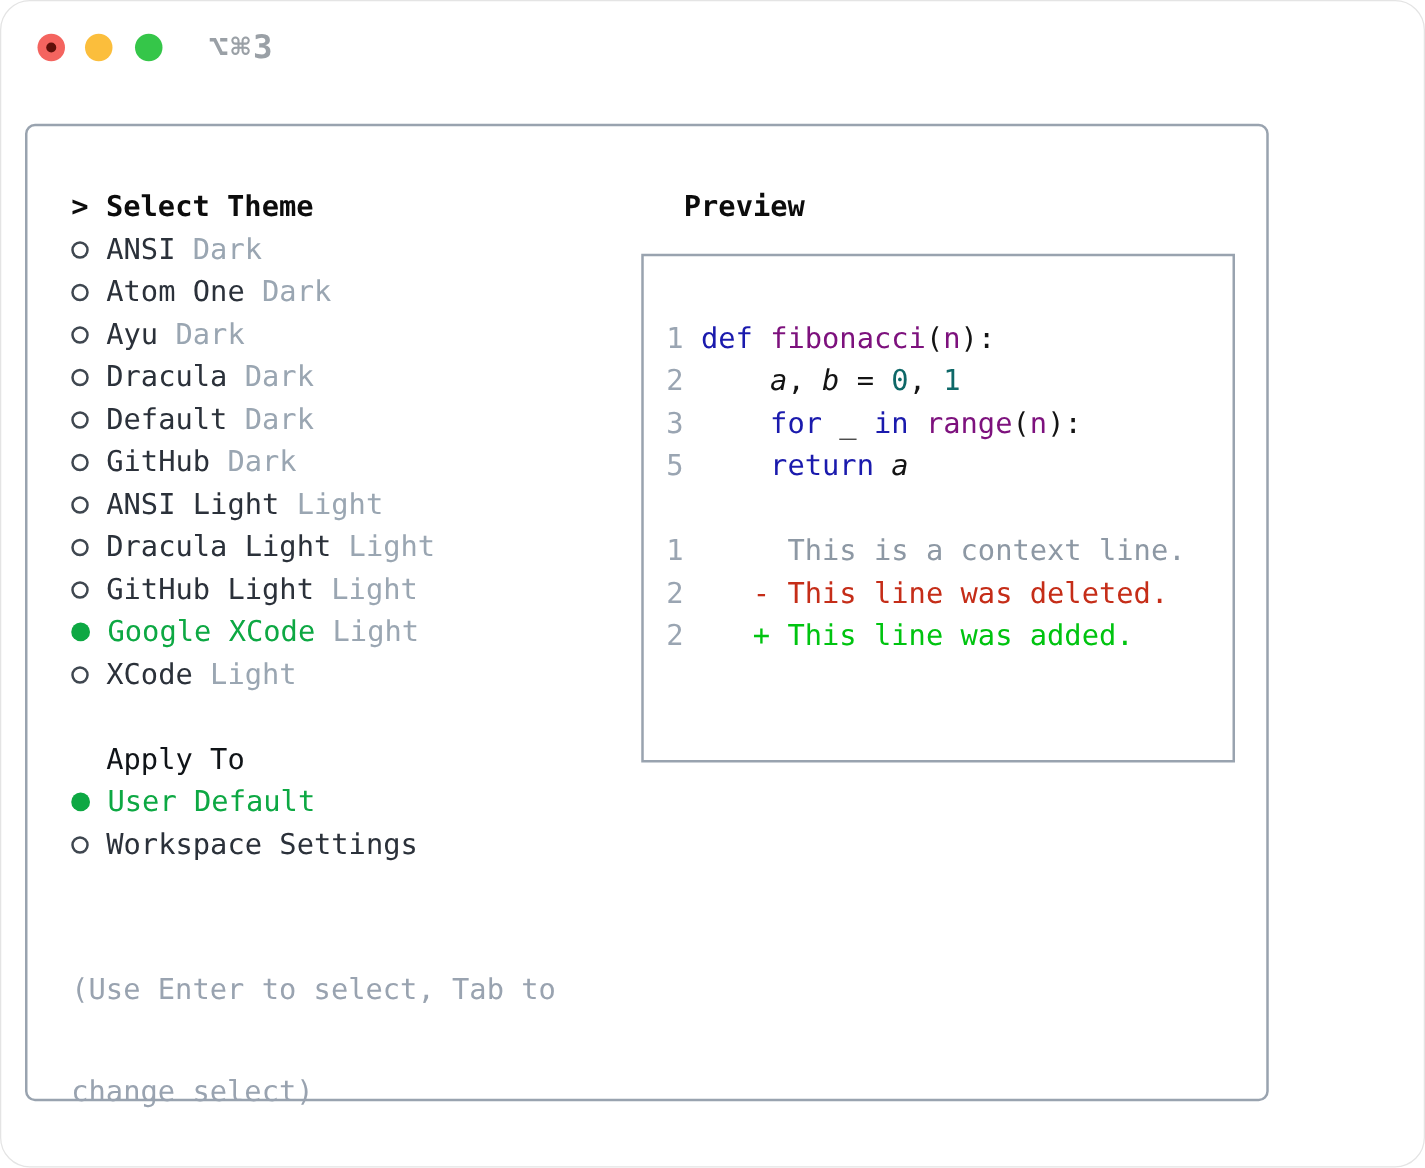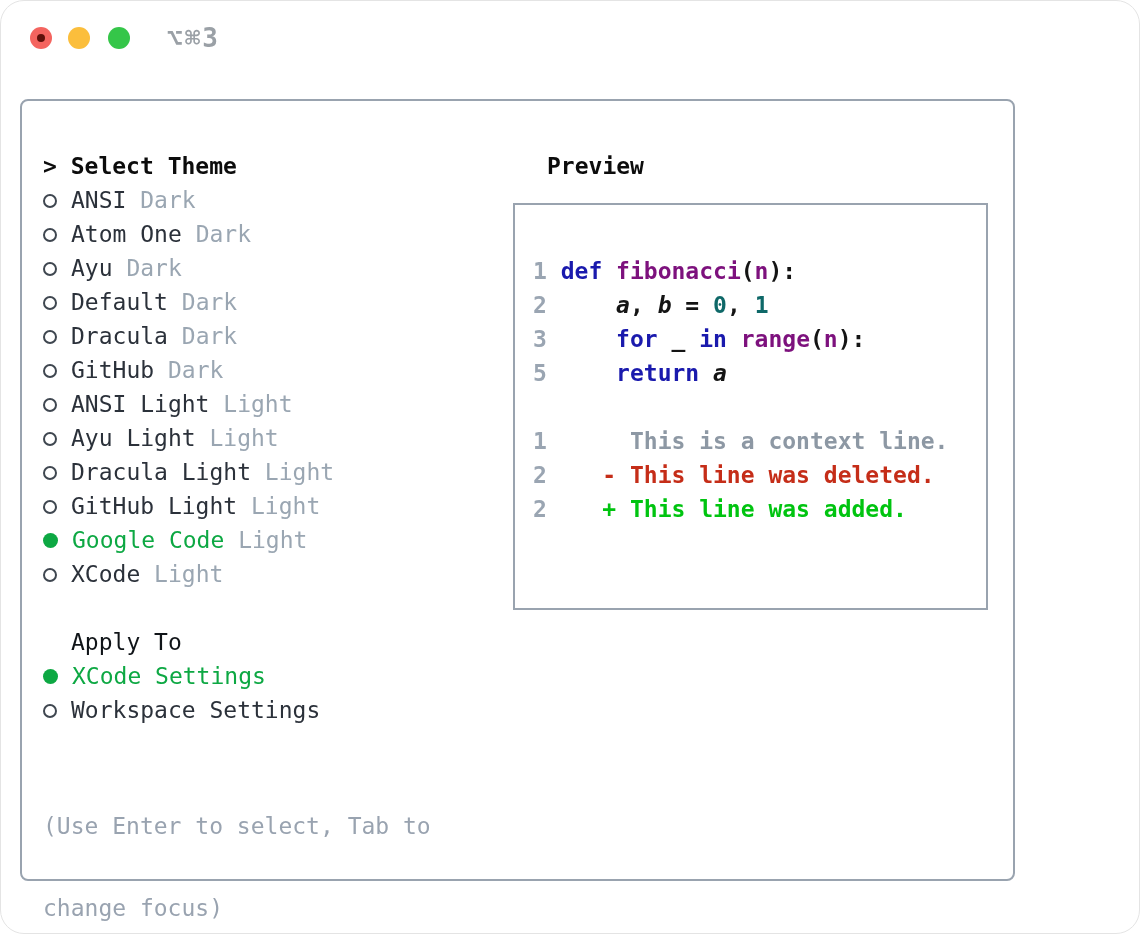--- a/index.html
+++ b/index.html
@@ -22,41 +22,41 @@
     border-radius:50%;background:#5f100a;}
   .light.yellow{left:67px;background:#fbbe3c;}
   .light.green{left:107px;background:#35c649;}
   .window-title{position:absolute;left:166px;top:22px;font-size:26px;font-weight:bold;
     color:#9aa0a6;letter-spacing:2px;}
   
   .panel{position:absolute;left:19px;top:98px;width:995px;height:782px;background:#fff;
     border:2px solid var(--border);border-radius:8px;box-sizing:border-box;}
   .row{height:34px;line-height:34px;font-size:23px;white-space:pre;}
   
-  .left-col{position:absolute;left:21px;top:48px;}
+  .left-col{position:absolute;left:35px;top:48px;}
   .cursor{font-weight:bold;color:#0c0c0c;}
   .hdr{font-weight:bold;color:#0c0c0c;}
   .marker{display:inline-block;width:14px;height:14px;border-radius:50%;
     box-sizing:border-box;border:2px solid #3f4750;margin-right:14px;vertical-align:baseline;
     position:relative;top:0px;}
   .marker.sel{border:none;background:var(--green);width:15px;height:15px;}
   .tname{color:var(--name);}
   .tname.sel{color:var(--green);}
   .tvariant{color:var(--variant);}
   .apply-hdr{padding-left:28px;color:#101418;}
   .opt-label{color:var(--name);}
   .opt-label.sel{color:var(--green);}
   .help{color:var(--muted);margin-top:48px;}
   
   .preview-title{position:absolute;left:478px;top:48px;height:34px;line-height:34px;
     font-size:23px;font-weight:bold;color:#0c0c0c;margin-left:47px;}
   .preview-box{position:absolute;left:491px;top:102px;width:475px;height:407px;
     border:2px solid var(--border);box-sizing:border-box;background:#fff;
     padding:49px 0 0 18px;overflow:hidden;}
-  .code-row{height:34px;line-height:34px;font-size:23px;white-space:pre;font-weight:bold;}
+  .code-row{height:34px;line-height:34px;font-size:23px;white-space:pre;}
   .lnum{color:#9aa5b2;}
   .tok-kw{color:var(--kw);}
   .tok-fn{color:var(--fn);}
   .tok-lit{color:var(--lit);}
   .tok-pln{color:var(--pln);}
   .tok-var{color:var(--pln);font-style:italic;}
   .tok-ctx{color:var(--ctx);}
   .tok-del{color:var(--del);}
   .tok-add{color:var(--add);}
 </style>
@@ -71,39 +71,38 @@
 </div>
 
 <div class="panel">
 
   <div class="left-col">
     <div class="row"><span class="cursor">&gt;</span><span> </span><span class="hdr">Select Theme</span></div>
     <div id="theme-list">
         <div class="row"><span class="marker"></span><span class="tname">ANSI</span><span class="tvariant"> Dark</span></div>
         <div class="row"><span class="marker"></span><span class="tname">Atom One</span><span class="tvariant"> Dark</span></div>
         <div class="row"><span class="marker"></span><span class="tname">Ayu</span><span class="tvariant"> Dark</span></div>
+        <div class="row"><span class="marker"></span><span class="tname">Dracula</span><span class="tvariant"> Dark</span></div>
         <div class="row"><span class="marker"></span><span class="tname">Default</span><span class="tvariant"> Dark</span></div>
-        <div class="row"><span class="marker"></span><span class="tname">Dracula</span><span class="tvariant"> Dark</span></div>
         <div class="row"><span class="marker"></span><span class="tname">GitHub</span><span class="tvariant"> Dark</span></div>
         <div class="row"><span class="marker"></span><span class="tname">ANSI Light</span><span class="tvariant"> Light</span></div>
-        <div class="row"><span class="marker"></span><span class="tname">Ayu Light</span><span class="tvariant"> Light</span></div>
         <div class="row"><span class="marker"></span><span class="tname">Dracula Light</span><span class="tvariant"> Light</span></div>
         <div class="row"><span class="marker"></span><span class="tname">GitHub Light</span><span class="tvariant"> Light</span></div>
-        <div class="row"><span class="marker sel"></span><span class="tname sel">Google Code</span><span class="tvariant"> Light</span></div>
+        <div class="row"><span class="marker sel"></span><span class="tname sel">Google XCode</span><span class="tvariant"> Light</span></div>
         <div class="row"><span class="marker"></span><span class="tname">XCode</span><span class="tvariant"> Light</span></div>
       </div>
     <div class="row"> </div>
     <div class="row apply-hdr">Apply To</div>
     <div id="apply-list">
-        <div class="row"><span class="marker sel"></span><span class="opt-label sel">XCode Settings</span></div>
+        <div class="row"><span class="marker sel"></span><span class="opt-label sel">User Default</span></div>
         <div class="row"><span class="marker"></span><span class="opt-label">Workspace Settings</span></div>
       </div>
     <div class="row"> </div>
     <div class="row help">(Use Enter to select, Tab to</div>
-    <div class="row help">change focus)</div>
+    <div class="row help">change select)</div>
   </div>
 
   <div class="preview-title">Preview</div>
   <div class="preview-box" id="code-box">
       <div class="code-row"><span class="lnum">1 </span><span class="tok-kw">def</span><span class="tok-pln"> </span><span class="tok-fn">fibonacci</span><span class="tok-pln">(</span><span class="tok-fn">n</span><span class="tok-pln">):</span></div>
       <div class="code-row"><span class="lnum">2 </span><span class="tok-pln">    </span><span class="tok-var">a</span><span class="tok-pln">, </span><span class="tok-var">b</span><span class="tok-pln"> = </span><span class="tok-lit">0</span><span class="tok-pln">, </span><span class="tok-lit">1</span></div>
       <div class="code-row"><span class="lnum">3 </span><span class="tok-pln">    </span><span class="tok-kw">for</span><span class="tok-pln"> _ </span><span class="tok-kw">in</span><span class="tok-pln"> </span><span class="tok-fn">range</span><span class="tok-pln">(</span><span class="tok-fn">n</span><span class="tok-pln">):</span></div>
       <div class="code-row"><span class="lnum">5 </span><span class="tok-pln">    </span><span class="tok-kw">return</span><span class="tok-pln"> </span><span class="tok-var">a</span></div>
       <div class="code-row"><span class="lnum"> </span></div>
       <div class="code-row"><span class="lnum">1 </span><span class="tok-ctx">     This is a context line.</span></div>

